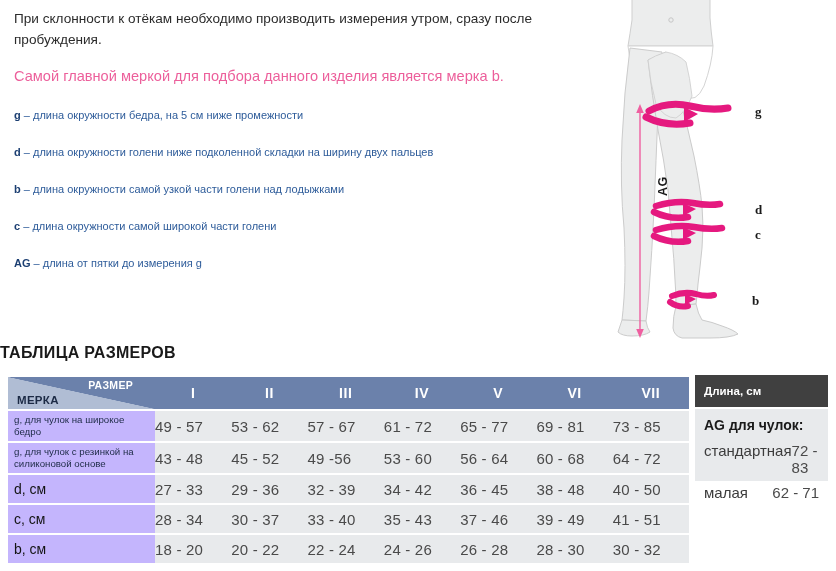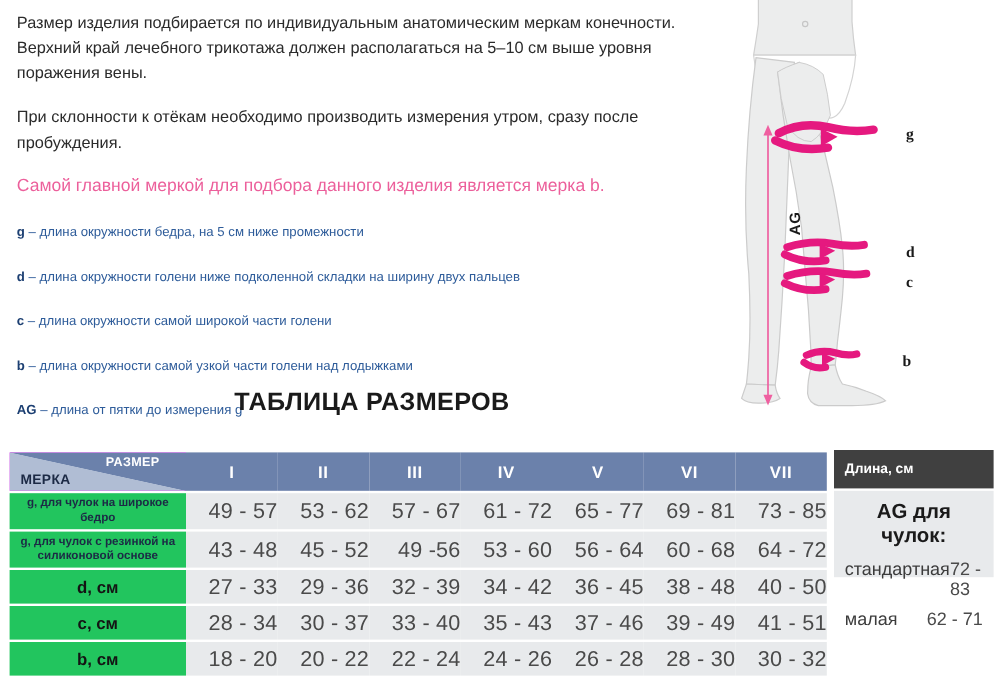--- a/index.html
+++ b/index.html
@@ -84,24 +84,23 @@
     color: #1a1a1a;
     transform: rotate(-90deg);
     transform-origin: left top;
     font-family: "Liberation Sans", sans-serif;
     letter-spacing: 0.5px;
   }
 
   
   .table-title {
     position: absolute;
-    left: 0; top: 324px;
+    left: 0; top: 344px;
     width: 620px;
-    text-align: center;
-    font-size: 21px;
+    font-size: 16px;
     font-weight: bold;
     color: #1a1a1a;
     letter-spacing: 0.3px;
   }
 
   
   .table-wrap {
     position: absolute;
     left: 8px; top: 375px;
     width: 820px;
@@ -151,40 +150,39 @@
     font-size: 14px;
     font-weight: bold;
     height: 32px;
     padding: 0;
     text-align: center;
     vertical-align: middle;
     letter-spacing: 0.5px;
   }
 
   table.size-table td.rowlabel {
-    background: #22c55e;
+    background: #c4b5fd;
     color: #1c2a45;
     font-size: 9.7px;
-    font-weight: bold;
+    font-weight: normal;
     line-height: 12px;
-    text-align: center;
     padding: 3px 6px;
     vertical-align: middle;
   }
   table.size-table td.rowlabel.big {
     font-size: 14px;
     color: #141414;
     line-height: 16px;
   }
 
   table.size-table td.val {
     background: #e8eaec;
     color: #4a4a4a;
-    font-size: 18px;
-    text-align: right;
+    font-size: 15px;
+    text-align: left;
     vertical-align: middle;
     padding: 0;
     height: 28px;
     letter-spacing: 0.2px;
   }
 
   
   .len-panel {
     position: absolute;
     left: 695px; top: 375px;
@@ -201,65 +199,63 @@
     box-sizing: border-box;
   }
   .len-body {
     background: #e8eaec;
     margin-top: 2px;
     padding: 8px 9px 9px 9px;
     box-sizing: border-box;
     height: 72px;
   }
   .len-title {
-    font-size: 17px;
+    font-size: 14px;
     font-weight: bold;
     color: #1a1a1a;
     margin-bottom: 9px;
-    text-align: center;
   }
   .len-row {
     display: flex;
     justify-content: space-between;
     font-size: 15px;
     color: #3c3c3c;
     margin-bottom: 8px;
   }
   .len-row .lv { color: #4a4a4a; }
 </style>
 </head>
 <body>
 
 <div class="top-section">
 
   <div class="text-col">
-    <p class="para">Размер изделия подбирается по индивидуальным анатомическим меркам конечности. Верхний край лечебного трикотажа должен располагаться на 5–10 см выше уровня поражения вены.</p>
     <p class="para">При склонности к отёкам необходимо производить измерения утром, сразу после пробуждения.</p>
     <p class="highlight">Самой главной меркой для подбора данного изделия является мерка b.</p>
 
     <div class="defs">
       <div class="def-row">
         <span class="def-key">g</span>
         <span>–</span>
         <span>длина окружности бедра, на 5 см ниже промежности</span>
       </div>
       <div class="def-row">
         <span class="def-key">d</span>
         <span>–</span>
         <span>длина окружности голени ниже подколенной складки на ширину двух пальцев</span>
       </div>
       <div class="def-row">
+        <span class="def-key">b</span>
+        <span>–</span>
+        <span>длина окружности самой узкой части голени над лодыжками</span>
+      </div>
+      <div class="def-row">
         <span class="def-key">c</span>
         <span>–</span>
         <span>длина окружности самой широкой части голени</span>
-      </div>
-      <div class="def-row">
-        <span class="def-key">b</span>
-        <span>–</span>
-        <span>длина окружности самой узкой части голени над лодыжками</span>
       </div>
       <div class="def-row">
         <span class="def-key">AG</span>
         <span>–</span>
         <span>длина от пятки до измерения g</span>
       </div>
     </div>
   </div>
 
   <div class="illus">

